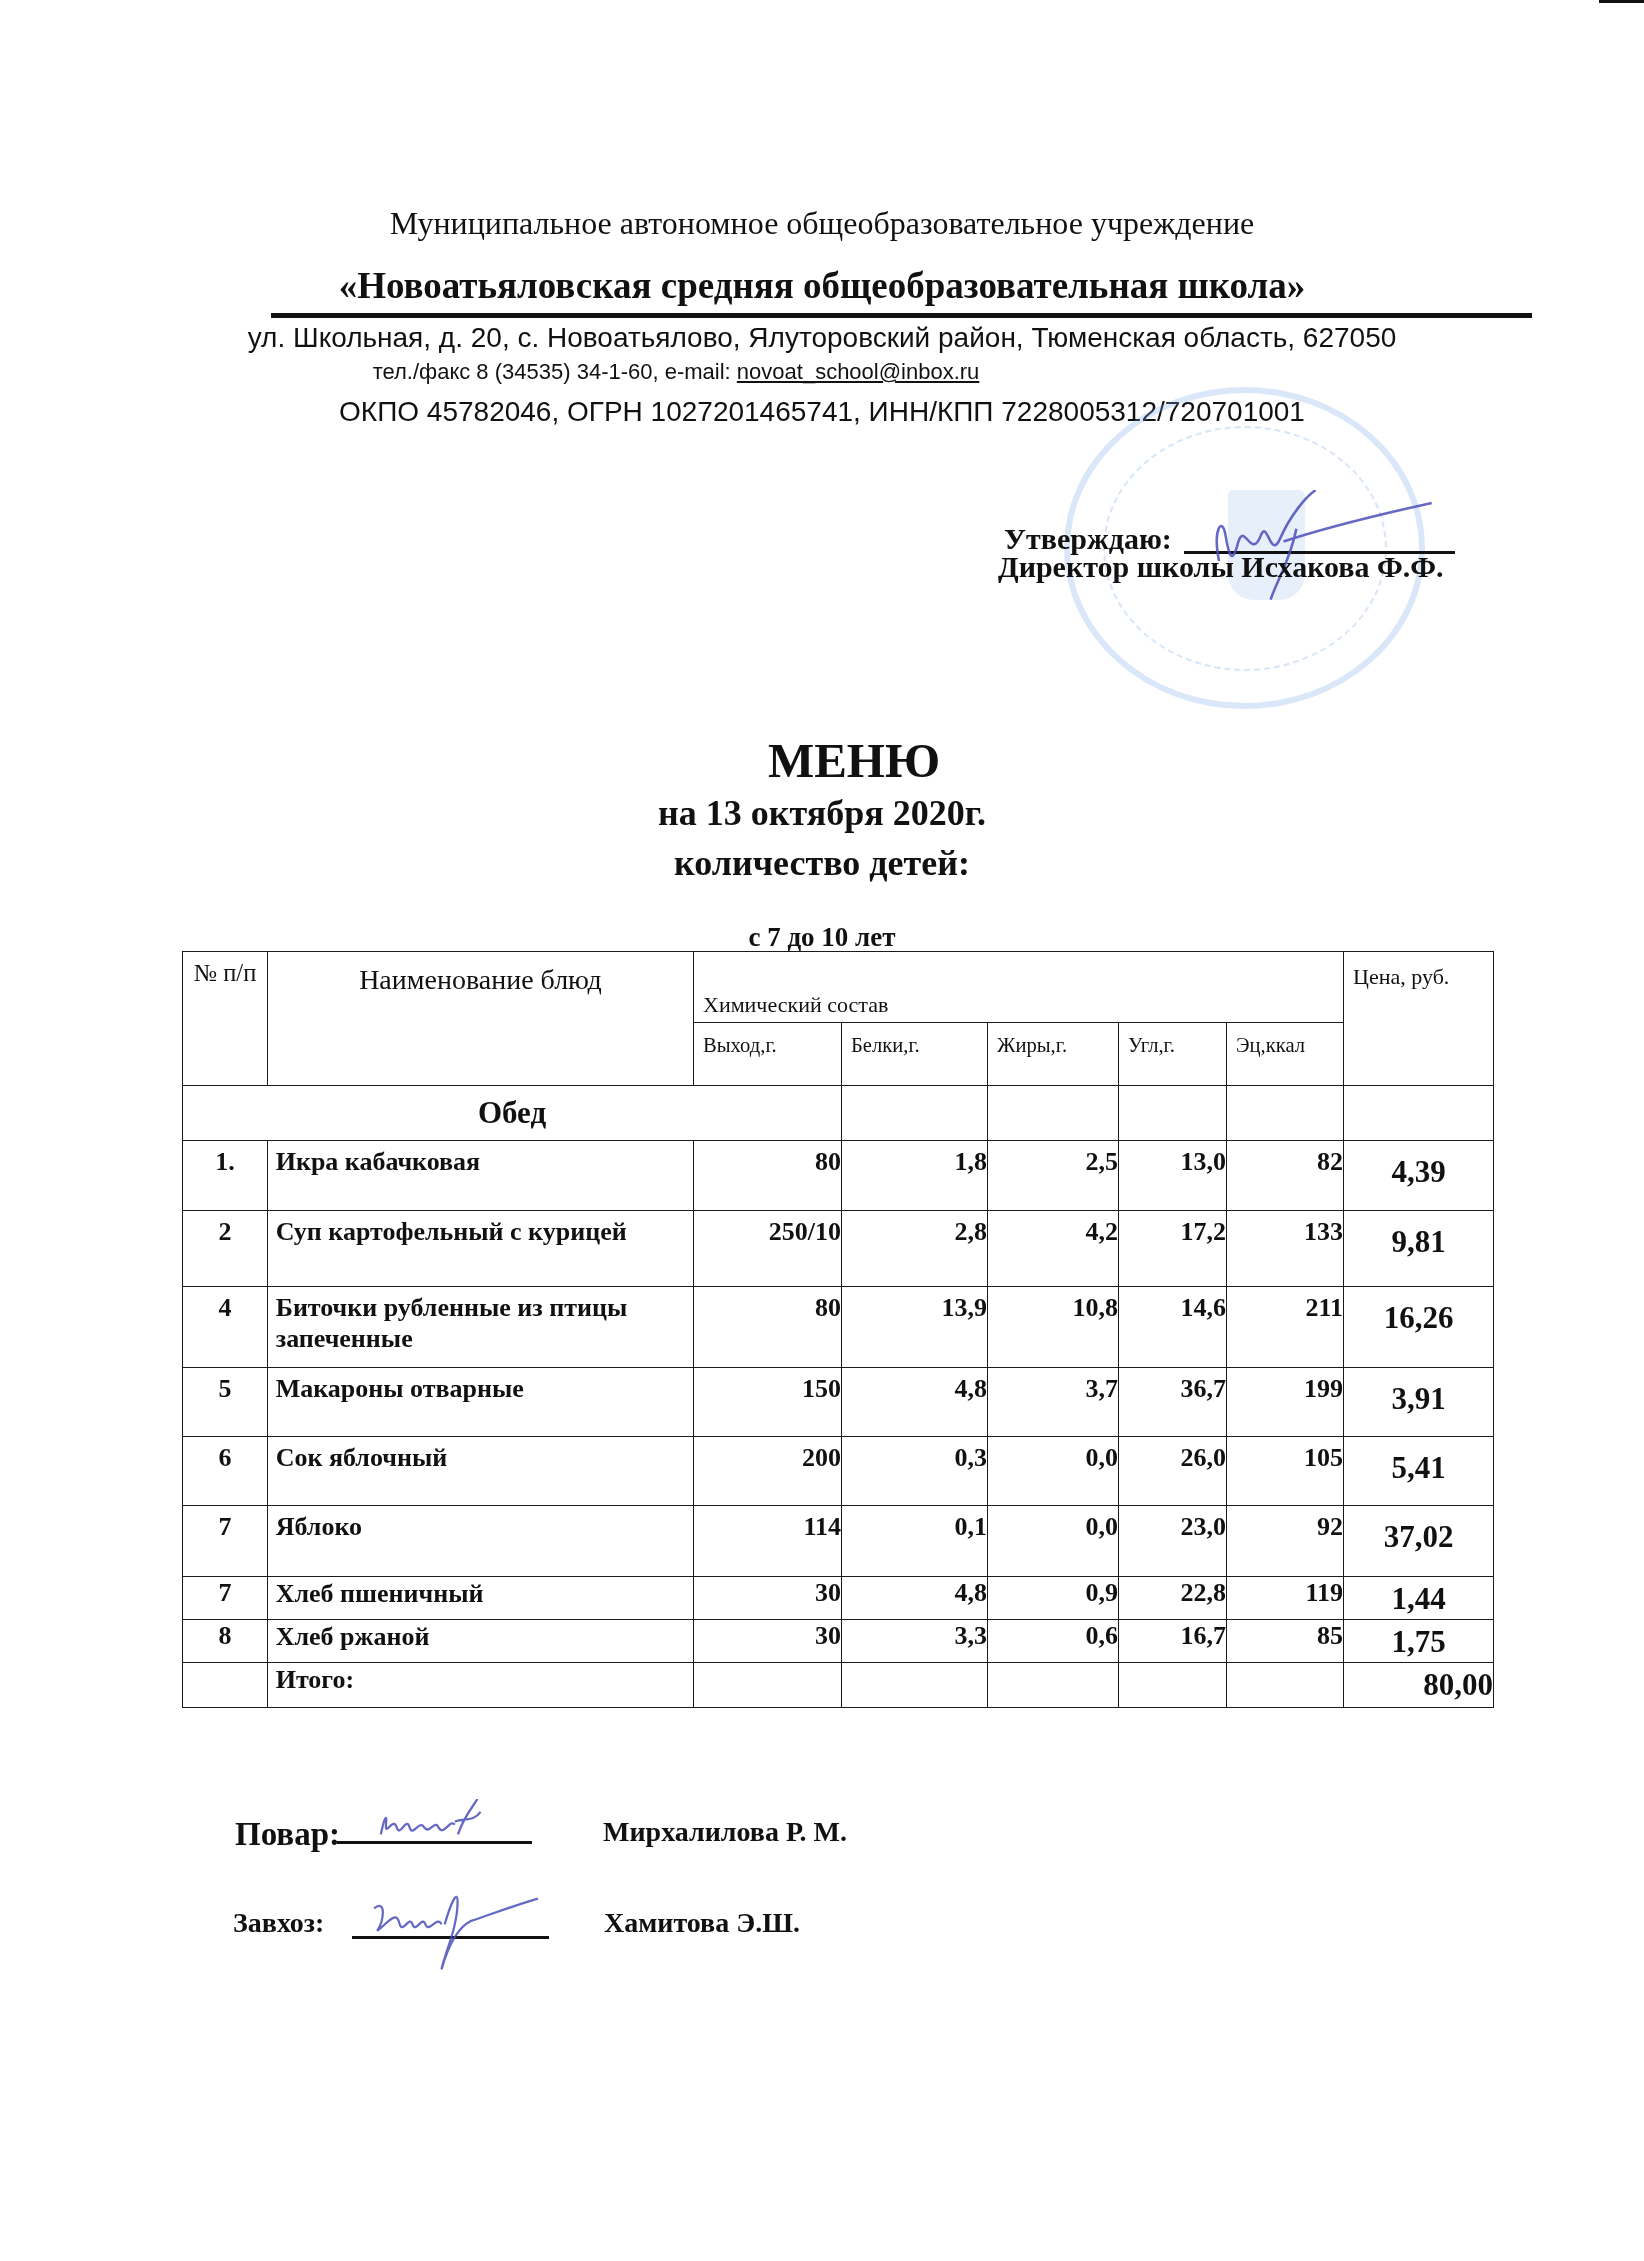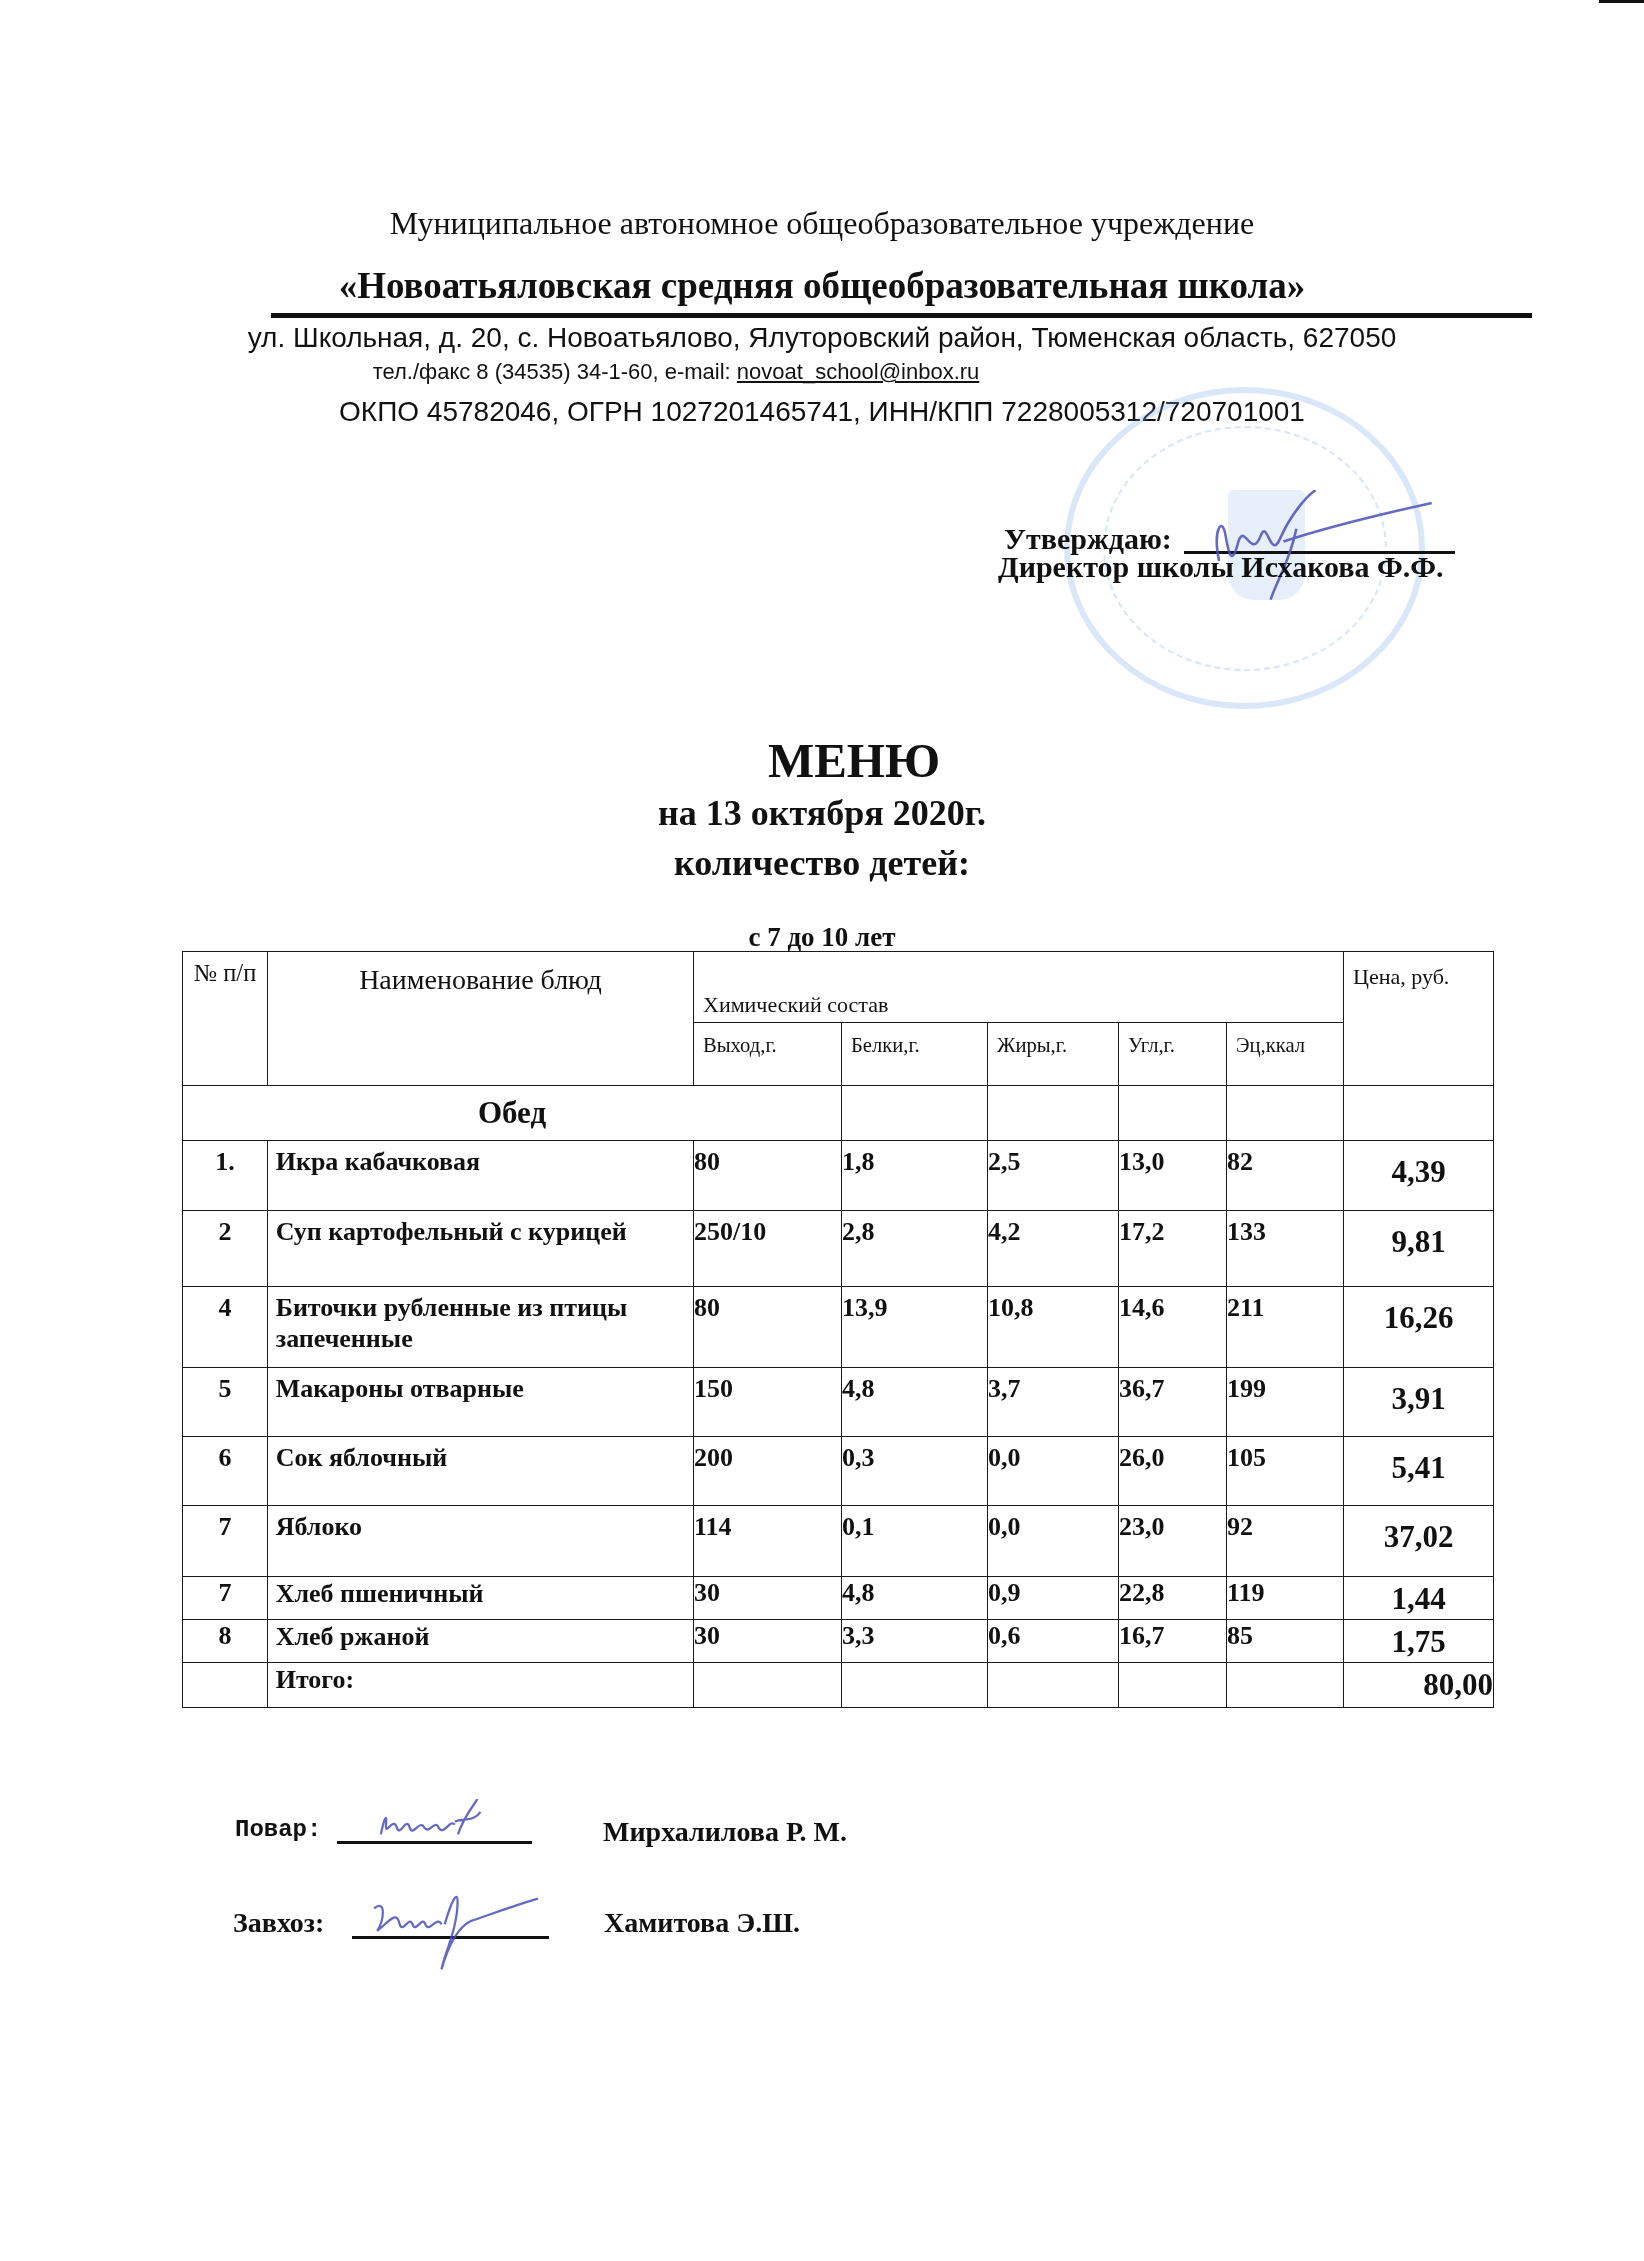--- a/index.html
+++ b/index.html
@@ -39,25 +39,25 @@
                border-collapse:collapse; table-layout:fixed; }
   table.menu td { border:1.9px solid #1a1a1a; padding:0; vertical-align:top; }
   .h-num { text-align:center; font-size:24.5px; line-height:31px; padding-top:5.2px !important; }
   .h-name { text-align:center; font-size:28px; padding-top:11.6px !important; }
   .h-chem { font-size:22px; vertical-align:bottom !important; padding:0 0 3.9px 9px !important; }
   .h-sub { font-size:20.6px; padding:7.7px 0 0 9px !important; line-height:28px; }
   .h-price { font-size:22px; padding:10.3px 0 0 9px !important; line-height:30px; }
   .sect { text-align:center; font-size:31px; font-weight:bold; vertical-align:middle !important; }
   .c-num { text-align:center; font-size:26px; font-weight:bold; padding-top:6.4px !important; }
   .c-name { font-size:26px; font-weight:bold; padding:5.2px 0 0 7.7px !important; line-height:31px; }
-  .c-val { text-align:left; font-size:26px; font-weight:bold; padding-top:6.4px !important; }
+  .c-val { text-align:right; font-size:26px; font-weight:bold; padding-top:6.4px !important; }
   .c-price { text-align:center; font-size:31px; font-weight:bold; padding-top:13px !important; }
   .c-total { text-align:right; font-size:31px; font-weight:bold; padding-top:3.9px !important; }
 
-  .cook-label { left:235px; top:1816px; font-size:24px; font-weight:bold;font-family:Liberation Mono, monospace; }
+  .cook-label { left:235px; top:1816px; font-size:33px; font-weight:bold; }
   .cook-line { left:337px; top:1841px; width:195px; height:2.6px; background:#111; }
   .cook-name { left:603px; top:1816px; font-size:28px; font-weight:bold; }
   .stock-label { left:233px; top:1907px; font-size:28px; font-weight:bold; }
   .stock-line { left:352px; top:1936px; width:197px; height:2.6px; background:#111; }
   .stock-name { left:604px; top:1907px; font-size:28px; font-weight:bold; }
 </style>
 </head>
 <body>
 
 <div class="abs corner-mark"></div>

